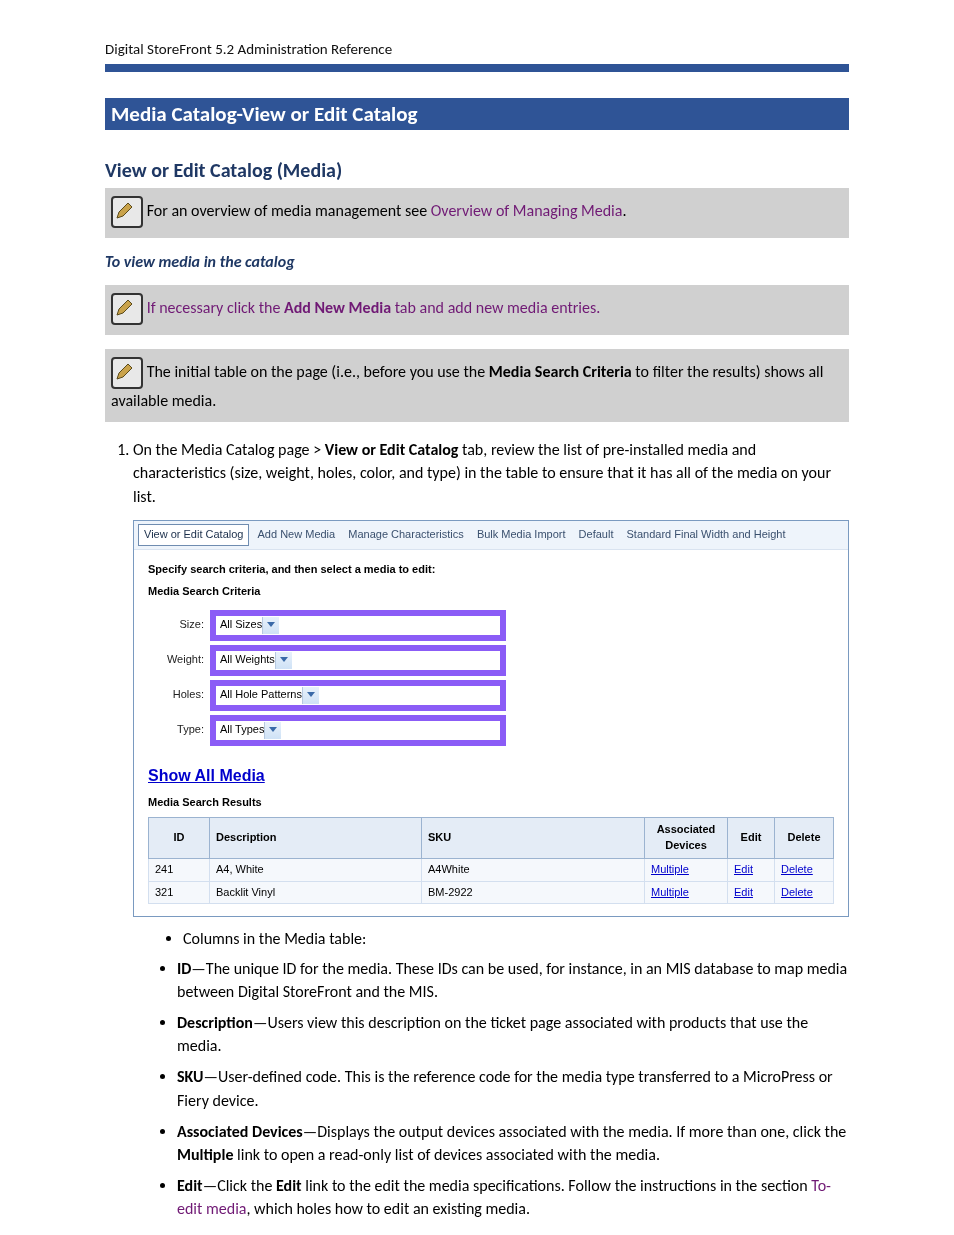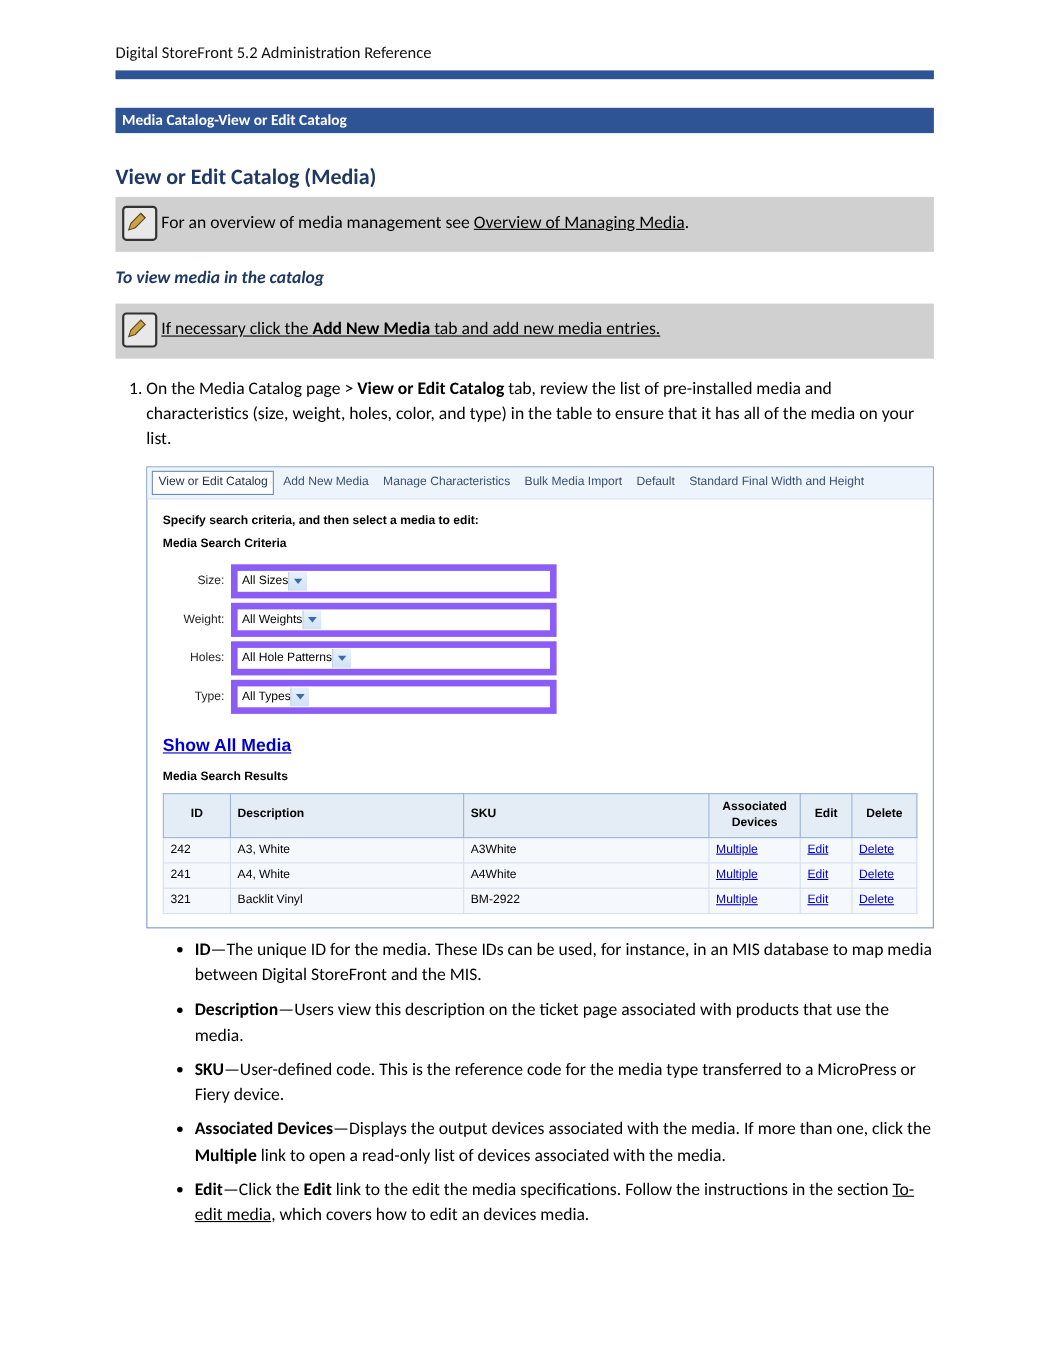--- a/index.html
+++ b/index.html
@@ -1,25 +1,25 @@
 <!DOCTYPE html>
 <html><head>
 <meta charset="utf-8">
 <style>
   body{margin:0;background:#fff;font-family:Calibri,"Segoe UI",Arial,sans-serif;color:#000}
   .page{width:954px;margin:0 auto;position:relative;min-height:1235px;padding:40px 0}
   .content{margin:0 105px}
   .header-text{font-size:15px;color:#111;margin-bottom:6px}
   .header-rule{height:8px;background:#2f5496;margin-bottom:26px}
-  .title-bar{background:#2f5496;color:#fff;font-weight:bold;font-size:14px;padding:3px 6px;margin-bottom:28px;font-family:Calibri,Arial,sans-serif}
+  .title-bar{background:#2f5496;color:#fff;font-weight:bold;font-size:21px;padding:3px 6px;margin-bottom:28px;font-family:Calibri,Arial,sans-serif}
   h2.section{color:#1f3864;font-size:20px;font-weight:bold;margin:0 0 6px 0}
   .note-box{background:#d0d0d0;padding:8px 6px 10px 6px;margin:0 0 14px 0;line-height:1.5;font-size:16px}
   .pencil{display:inline-block;width:28px;height:28px;border:2px solid #333;border-radius:4px;background:#e8e8e8;position:relative;vertical-align:middle}
   .pencil svg{position:absolute;left:2px;top:2px}
-  a.link{color:#000000;text-decoration:underline}
+  a.link{color:#701a75;}
   .sub-head{color:#1f3864;font-weight:bold;font-style:italic;font-size:16px;margin:0 0 14px 0}
   ol.num{margin:16px 0 13px 0;padding-left:28px}
   ol.num>li{font-size:16px;line-height:1.45;margin-bottom:10px}
   .screenshot{border:1px solid #7a9ac0;margin:12px 0 8px 0;background:#fff;font-family:Tahoma,Arial,sans-serif;font-size:11px}
   .tabs{background:#eef4fb;border-bottom:1px solid #d9e3f0;padding:3px 4px;white-space:nowrap;overflow:hidden}
   .tab{display:inline-block;padding:2px 5px;color:#3a506e;font-size:11px}
   .tab.active{border:1px solid #6f8cb0;background:#fff;color:#1a2e4a}
   .panel{padding:12px 14px}
   .bold{font-weight:bold}
   .criteria{margin-top:10px}
@@ -62,20 +62,26 @@
 
     <p class="sub-head">To view media in the catalog</p>
 
     <div class="note-box">
       <span class="pencil"><svg width="20" height="20" viewBox="0 0 20 20">
             <path d="M2 18 L4 12 L13 3 L17 7 L8 16 Z" fill="#c9a24a" stroke="#5a4a1a" stroke-width="1"></path>
           </svg></span>
       <a class="link"><span>If necessary click the </span><b>Add New Media</b><span> tab and add new media entries.</span></a>
     </div>
 
+    <div class="note-box" style="line-height:1.45">
+      <span class="pencil"><svg width="20" height="20" viewBox="0 0 20 20">
+            <path d="M2 18 L4 12 L13 3 L17 7 L8 16 Z" fill="#c9a24a" stroke="#5a4a1a" stroke-width="1"></path>
+          </svg></span>
+      <span>The initial table on the page (i.e., before you use the </span><b>Media Search Criteria</b><span> to filter the results) shows all available media.</span>
+    </div>
 
     <ol class="num">
       <li>
         <span>On the Media Catalog page &gt; </span><b>View or Edit Catalog</b><span> tab, review the list of pre-installed media and characteristics (size, weight, holes, color, and type) in the table to ensure that it has all of the media on your list.</span>
 
         <div class="screenshot">
           <div class="tabs">
             <span class="tab active">View or Edit Catalog</span>
             <span class="tab">Add New Media</span>
             <span class="tab">Manage Characteristics</span>
@@ -140,53 +146,48 @@
                 <th class="center" style="width:48px">ID</th>
                 <th>Description</th>
                 <th style="width:210px">SKU</th>
                 <th class="center" style="width:70px">Associated Devices</th>
                 <th class="center" style="width:34px">Edit</th>
                 <th class="center" style="width:46px">Delete</th>
               </tr>
                 </thead>
               <tbody>
                 <tr>
-                  <td>242</td>
-                  <td>A3, White</td>
-                  <td>A3White</td>
-                  <td><a>Multiple</a></td>
-                  <td><a>Edit</a></td>
-                  <td><a>Delete</a></td>
-                </tr>
-                <tr>
                   <td>241</td>
                   <td>A4, White</td>
                   <td>A4White</td>
                   <td><a>Multiple</a></td>
                   <td><a>Edit</a></td>
                   <td><a>Delete</a></td>
                 </tr>
                 <tr>
                   <td>321</td>
                   <td>Backlit Vinyl</td>
                   <td>BM-2922</td>
                   <td><a>Multiple</a></td>
                   <td><a>Edit</a></td>
                   <td><a>Delete</a></td>
                 </tr>
               </tbody>
             </table>
           </div>
         </div>
 
+        <ul class="outer">
+          <li>Columns in the Media table:</li>
+        </ul>
         <ul class="inner">
           <li><b>ID</b><span>—The unique ID for the media. These IDs can be used, for instance, in an MIS database to map media between Digital StoreFront and the MIS.</span></li>
           <li><b>Description</b><span>—Users view this description on the ticket page associated with products that use the media.</span></li>
           <li><b>SKU</b><span>—User-defined code. This is the reference code for the media type transferred to a MicroPress or Fiery device.</span></li>
           <li><b>Associated Devices</b><span>—Displays the output devices associated with the media. If more than one, click the </span><b>Multiple</b><span> link to open a read-only list of devices associated with the media.</span></li>
-          <li><b>Edit</b><span>—Click the </span><b>Edit</b><span> link to the edit the media specifications. Follow the instructions in the section </span><a class="link">To-edit media</a><span>, which covers how to edit an devices media.</span></li>
+          <li><b>Edit</b><span>—Click the </span><b>Edit</b><span> link to the edit the media specifications. Follow the instructions in the section </span><a class="link">To-edit media</a><span>, which holes how to edit an existing media.</span></li>
         </ul>
       </li>
     </ol>
 
   </div>
 
 </div>
 
 </body></html>

